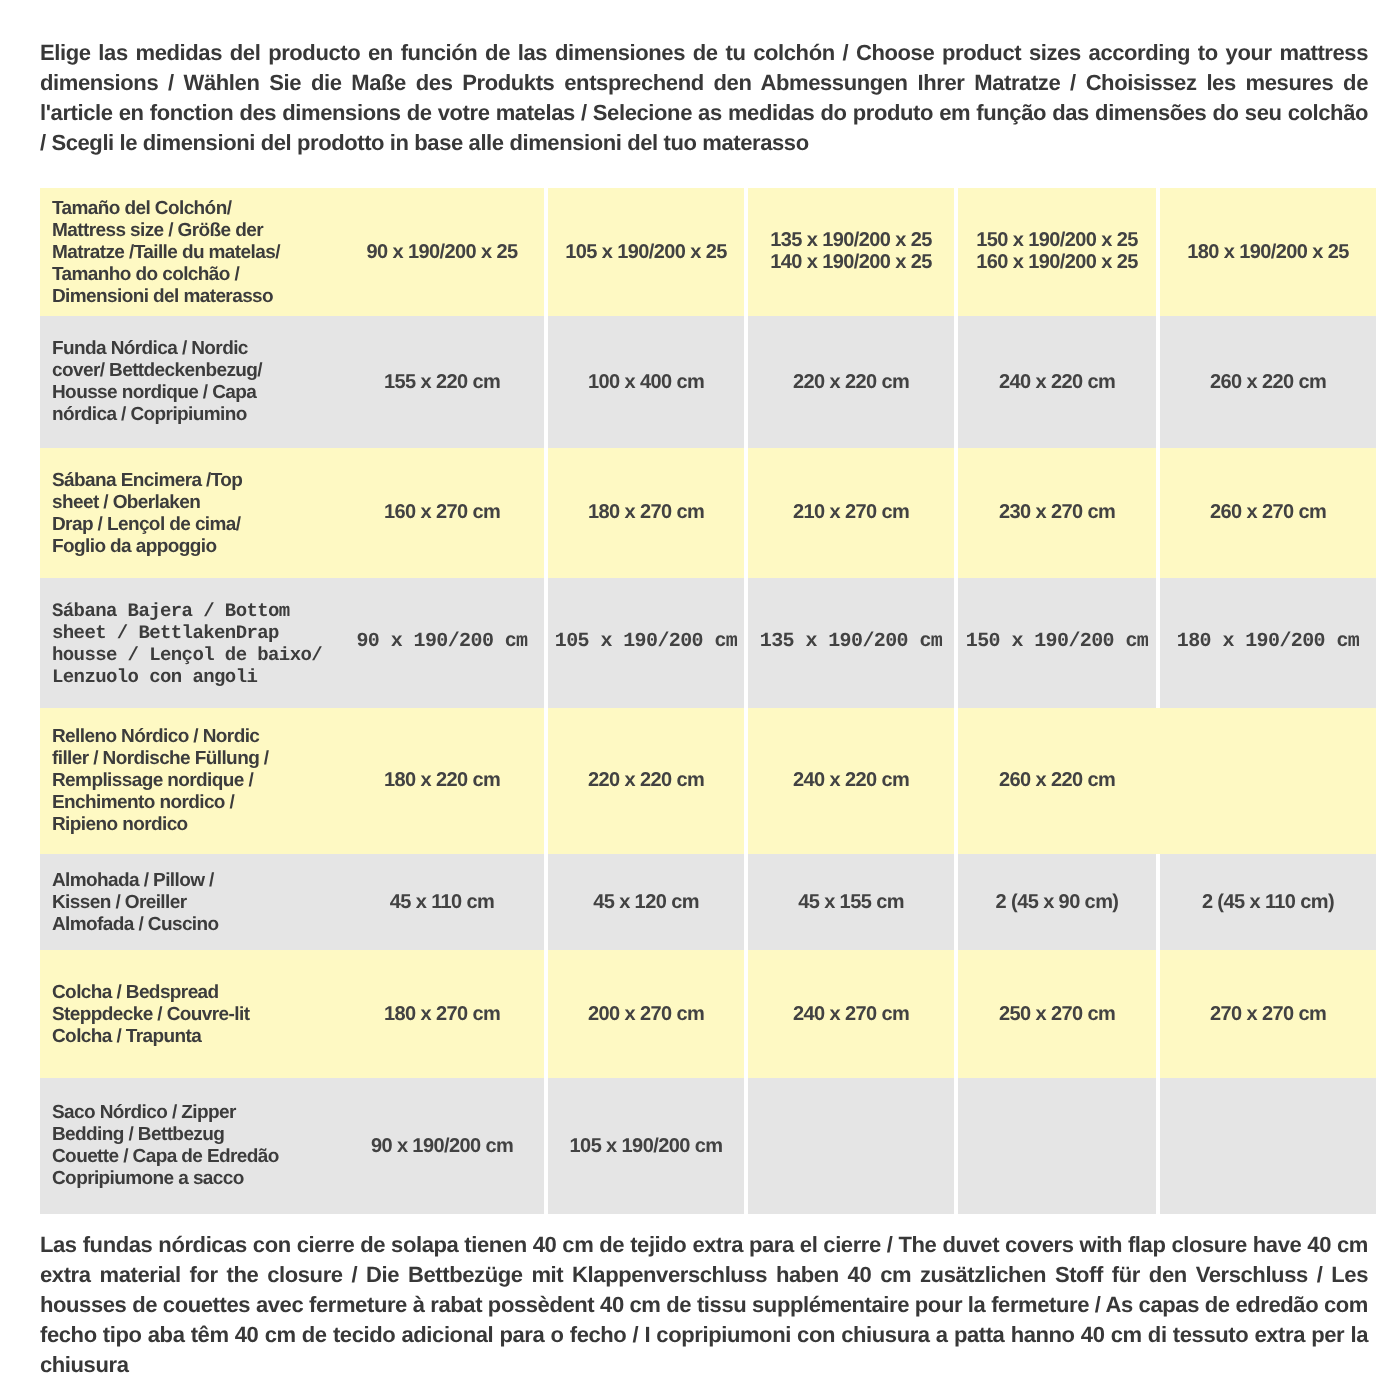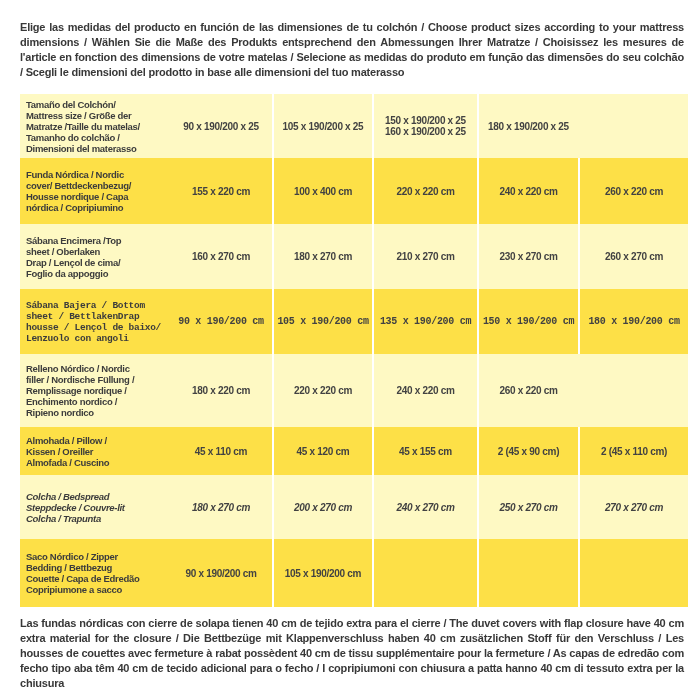--- a/index.html
+++ b/index.html
@@ -26,21 +26,21 @@
   .intro { margin-bottom: 14px; }
   .size-table {
     width: 668px;
     margin-top: 2px;
   }
   .trow {
     display: grid;
     grid-template-columns: 150px 102px 100px 105px 101px 110px;
   }
   .trow.stripe { background: #fef9c3; }
-  .trow.plain  { background: #fde047; }
+  .trow.plain  { background: #e5e5e5; }
   .cell {
     display: flex;
     align-items: center;
     justify-content: center;
     text-align: left;
     font-weight: bold;
     font-size: 10px;
     letter-spacing: -0.3px;
     white-space: pre-line;
     color: #424242;
@@ -53,41 +53,43 @@
     font-size: 9.5px;
     line-height: 11px;
     color: #3c3c3c;
   }
   .h1 { height: 64px; }
   .h2 { height: 66px; }
   .h3 { height: 65px; }
   .h4 { height: 65px; font-family: Liberation Mono, monospace; }
   .h5 { height: 73px; }
   .h6 { height: 48px; }
-  .h7 { height: 64px; font-style: italic; }
+  .h7 { height: 64px; }
   .h8 { height: 68px; }
   .footnote { margin-top: 9px; }
 </style>
 </head>
 <body>
 
 <div class="page">
 
   <p class="intro">Elige las medidas del producto en función de las dimensiones de tu colchón / Choose product sizes according to your mattress dimensions / Wählen Sie die Maße des Produkts entsprechend den Abmessungen Ihrer Matratze / Choisissez les mesures de l'article en fonction des dimensions de votre matelas / Selecione as medidas do produto em função das dimensões do seu colchão / Scegli le dimensioni del prodotto in base alle dimensioni del tuo materasso</p>
 
   <div class="size-table">
 
     <div class="trow stripe h1">
       <div class="cell lbl">Tamaño del Colchón/
 Mattress size / Größe der
 Matratze /Taille du matelas/
 Tamanho do colchão /
 Dimensioni del materasso</div>
       <div class="cell val">90 x 190/200 x 25</div>
       <div class="cell val">105 x 190/200 x 25</div>
+      <div class="cell val">135 x 190/200 x 25
+140 x 190/200 x 25</div>
       <div class="cell val">150 x 190/200 x 25
 160 x 190/200 x 25</div>
       <div class="cell val">180 x 190/200 x 25</div>
     </div>
 
     <div class="trow plain h2">
       <div class="cell lbl">Funda Nórdica /  Nordic
 cover/ Bettdeckenbezug/
 Housse nordique  / Capa
 nórdica / Copripiumino</div>

